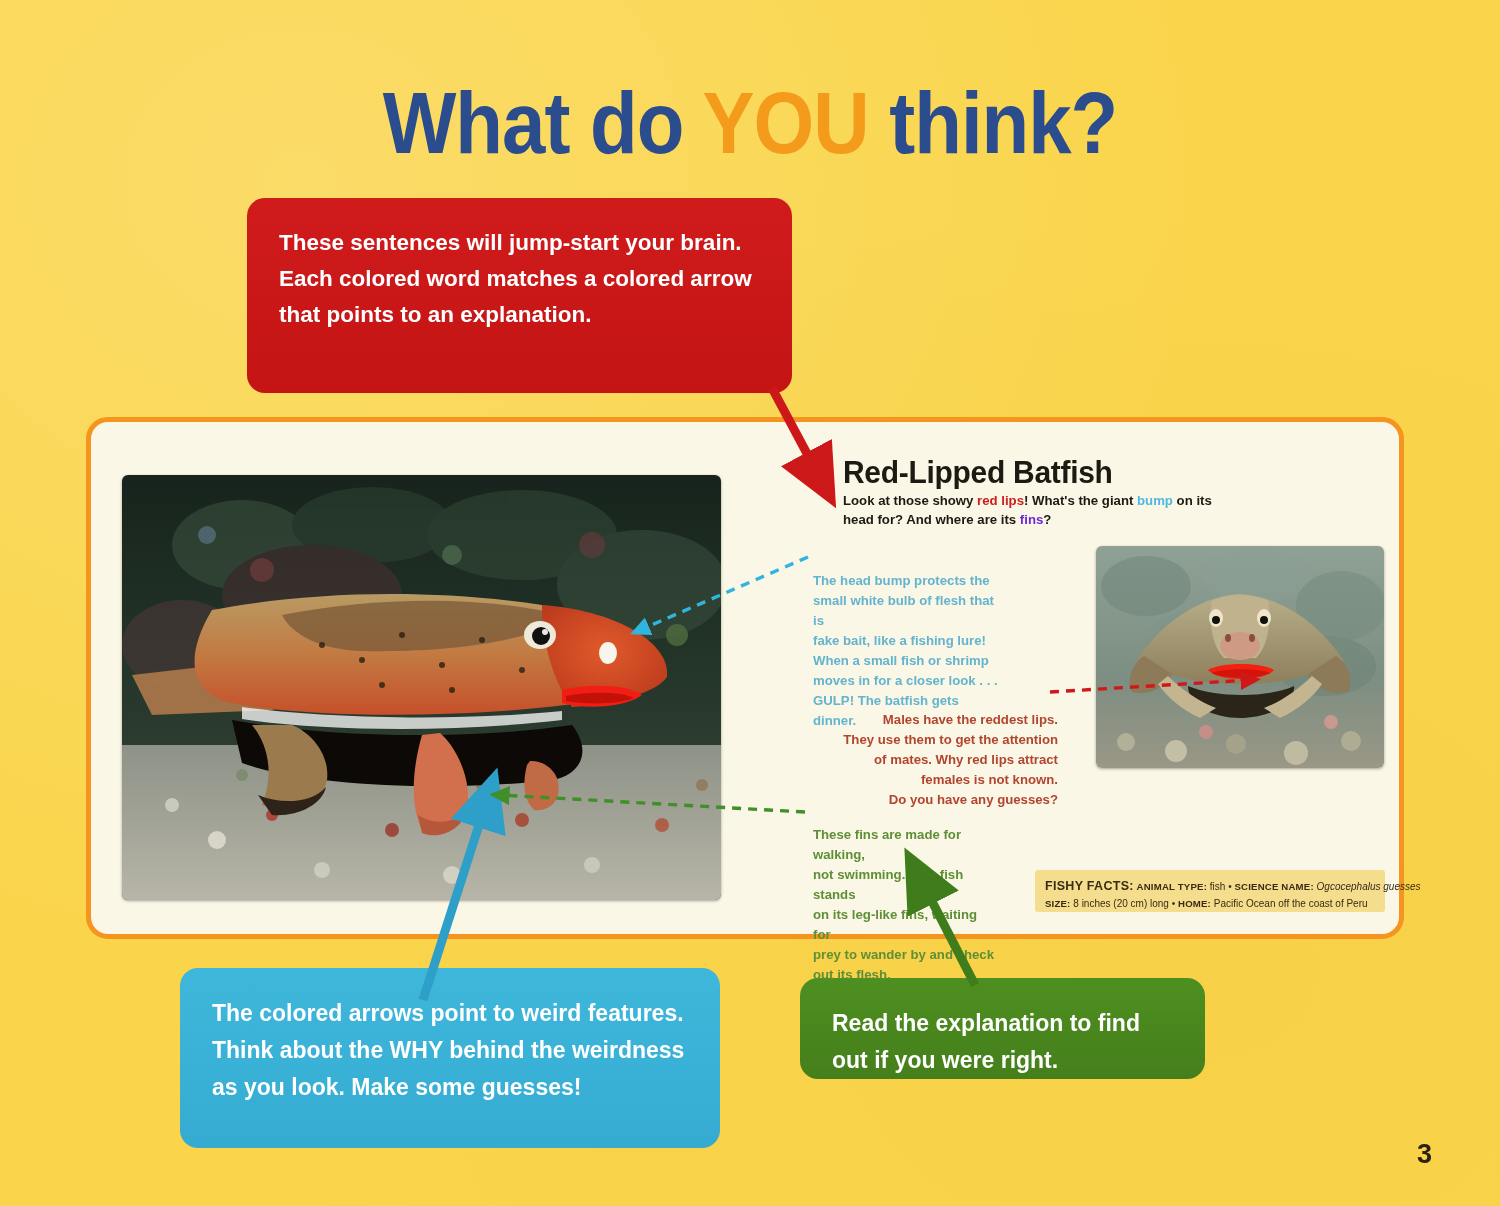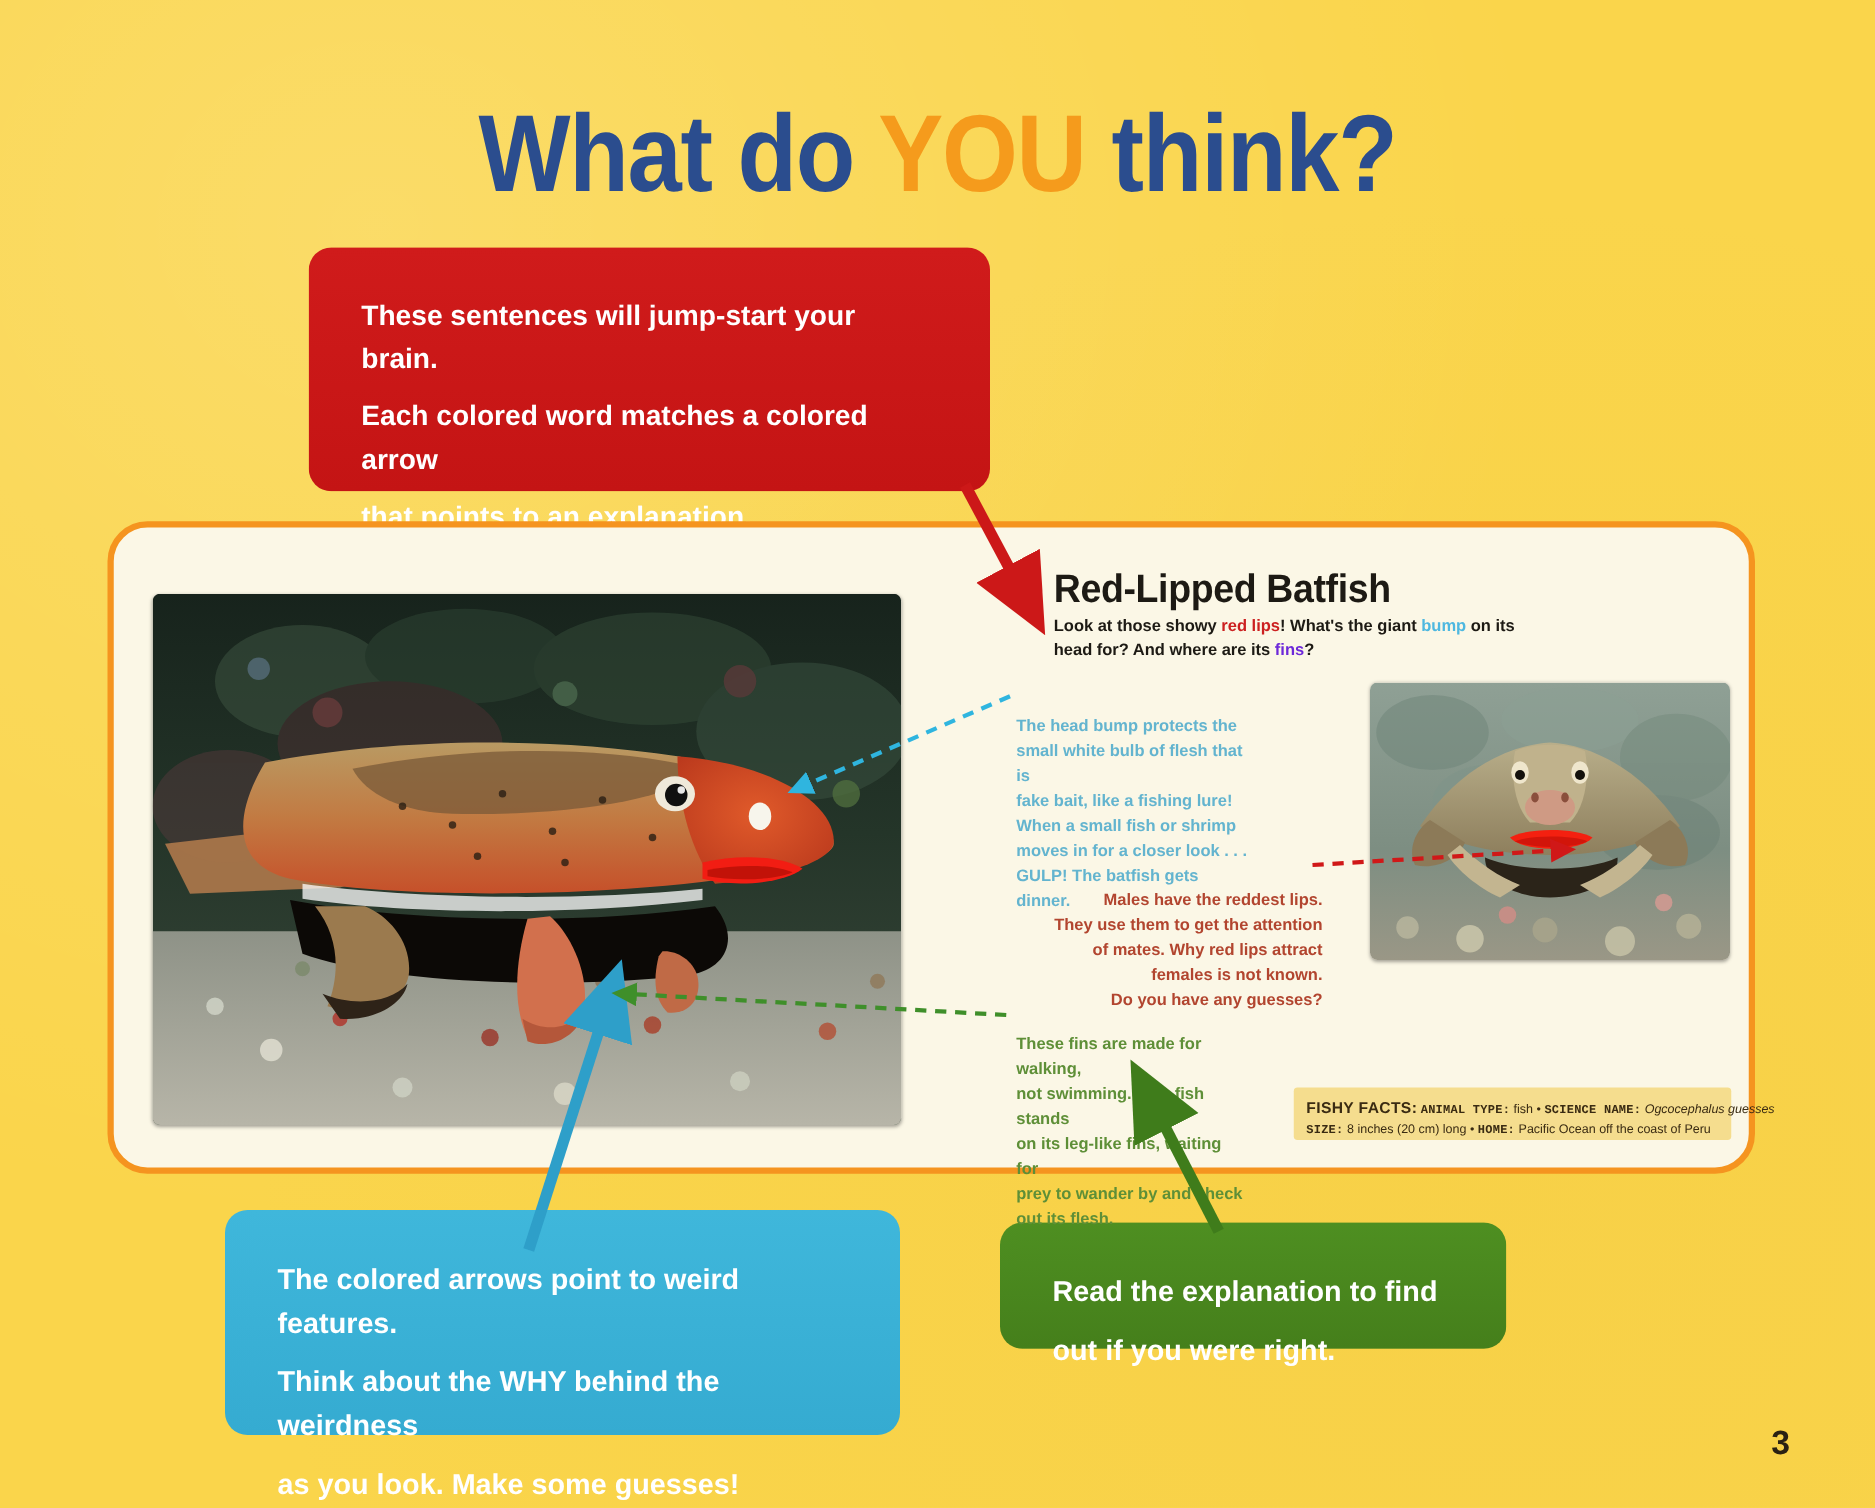--- a/index.html
+++ b/index.html
@@ -51,28 +51,28 @@
     background:#3bb3d8;
     background-image:linear-gradient(180deg,#3fb7db,#35abd1);
     font-size:23px;
   }
   #callout-green{
     left:800px;top:978px;width:405px;height:101px;
     background:#4a8a1e;
     background-image:linear-gradient(180deg,#4e8f21,#457f1b);
     font-size:23px;
   }
-  .callout p{margin:12px;}
+  .callout p{margin:2px;}
 
   
   #panel{
     position:absolute;left:86px;top:417px;width:1318px;height:522px;
     background:#fbf7e6;
     border:5px solid #f5941f;
-    border-radius:32px;
+    border-radius:22px;
     box-sizing:border-box;
   }
 
   
   .photo{
     position:absolute;
     border-radius:6px;
     overflow:hidden;
     box-shadow:0 1px 3px rgba(0,0,0,.35);
   }
@@ -111,21 +111,21 @@
   
   #fishy-facts{
     position:absolute;left:944px;top:448px;width:350px;height:42px;
     background:#f5dd8e;
     border-radius:3px;
     padding:6px 10px;box-sizing:border-box;
     color:#3a2b12;
   }
   #fishy-facts .ff-line{font-size:10px;line-height:1.6;white-space:nowrap;}
   #fishy-facts .ff-title{font-size:12.5px;font-weight:bold;letter-spacing:.3px;}
-  #fishy-facts .lbl{font-weight:bold;font-size:9.6px;letter-spacing:.2px;font-family:Liberation Mono, monospace;}
+  #fishy-facts .lbl{font-weight:bold;font-size:9.6px;letter-spacing:.2px;}
   #fishy-facts .sci{font-style:italic;}
 
   
   #page-number{
     position:absolute;right:68px;bottom:36px;
     font-size:27px;font-weight:bold;color:#2a2113;
   }
 
   
   #arrows{position:absolute;inset:0;pointer-events:none;}

